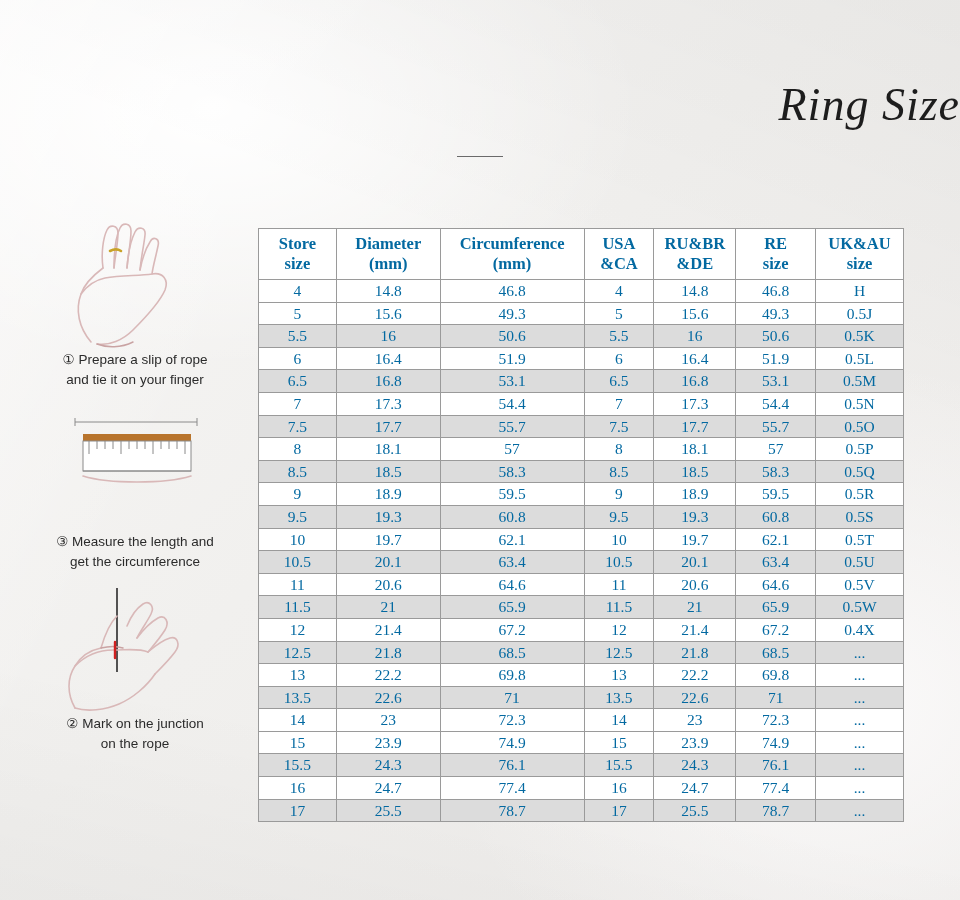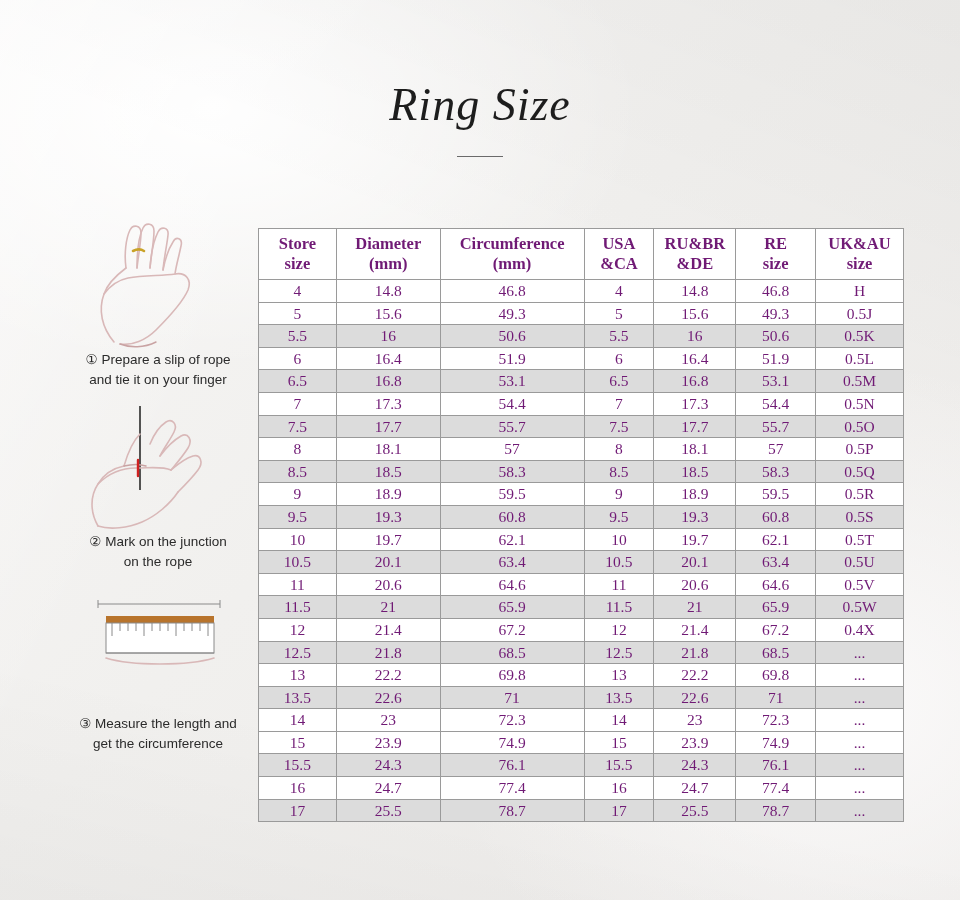--- a/index.html
+++ b/index.html
@@ -30,41 +30,41 @@
       linear-gradient(200deg, rgba(0,0,0,0.035) 0%, rgba(0,0,0,0) 35%),
       linear-gradient(12deg, rgba(0,0,0,0.03) 0%, rgba(0,0,0,0) 22%);
     pointer-events: none;
   }
 
   .title {
     position: absolute;
     top: 78px;
     left: 0;
     width: 100%;
-    text-align: center;
+    text-align: right;
     font-family: "Liberation Serif", serif;
     font-style: italic;
     font-size: 46px;
     letter-spacing: 1px;
     color: #1d1d1d;
   }
   .title-rule {
     position: absolute;
     top: 156px;
     left: 50%;
     transform: translateX(-50%);
     width: 46px;
     height: 1px;
     background: #6a6a6a;
   }
 
   
   .steps {
     position: absolute;
-    left: 44px;
+    left: 21px;
     top: 222px;
     width: 228px;
     text-align: center;
   }
   .step {
     margin-bottom: 14px;
   }
   .step-art {
     height: 128px;
     position: relative;
@@ -90,21 +90,21 @@
     position: absolute;
     left: 258px;
     top: 228px;
     width: 646px;
   }
   table.size-table {
     border-collapse: collapse;
     width: 100%;
     font-family: "Liberation Serif", serif;
     font-size: 15.5px;
-    color: #701a75;
+    color: #0369a1;
   }
   table.size-table th,
   table.size-table td {
     border: 1px solid #9a9a9a;
     text-align: center;
     padding: 0;
     height: 21.6px;
     line-height: 21.6px;
     background: #ffffff;
   }
@@ -150,20 +150,41 @@
           <path class="ln" d="M67 46 C69 36 73 24 77 18 C80 12 87 14 85 22 C83 32 80 42 79 50"></path>
           <path class="ln" d="M8 70 C14 62 22 56 32 54 C48 51 66 52 79 50 C90 48 96 56 92 66 C86 80 70 96 60 106 C50 116 36 122 24 120"></path>
           <path class="ln-d" d="M24 120 C34 124 48 124 60 118"></path>
           <path class="gold" d="M37 27 C41 25 45 25 48 27"></path>
         </g>
       </svg>
     </div>
     <div class="step-caption">
       <span>① Prepare a slip of rope</span>
       <span class="l2">and tie it on your finger</span>
+    </div>
+  </div>
+
+  <div class="step">
+    <div class="step-art">
+      <svg width="228" height="118" viewBox="0 0 228 118" aria-hidden="true">
+        <g transform="translate(48,10)">
+          <path class="ruler" d="M6 4 L6 12 M6 8 L128 8 M128 4 L128 12"></path>
+          <rect class="band" x="14" y="20" width="108" height="7"></rect>
+          <rect x="14" y="27" width="108" height="30" fill="#ffffff" stroke="#8a8a8a" stroke-width="1"></rect>
+          <g class="ruler">
+            <path d="M20 27 L20 40 M28 27 L28 35 M36 27 L36 35 M44 27 L44 35 M52 27 L52 40 M60 27 L60 35 M68 27 L68 35 M76 27 L76 35 M84 27 L84 40 M92 27 L92 35 M100 27 L100 35 M108 27 L108 35 M116 27 L116 40"></path>
+          </g>
+          <path class="ruler" d="M14 57 L122 57"></path>
+          <path class="ln" d="M14 62 C40 70 96 70 122 62"></path>
+        </g>
+      </svg>
+    </div>
+    <div class="step-caption">
+      <span>③ Measure the length and</span>
+      <span class="l2">get the circumference</span>
     </div>
   </div>
 
   <div class="step">
     <div class="step-art">
       <svg width="228" height="128" viewBox="0 0 228 128" aria-hidden="true">
         <g transform="translate(44,0)">
           <path class="rope" d="M52 2 L52 86"></path>
           <path class="ln" d="M10 122 C2 108 2 92 10 80 C16 70 26 64 36 62"></path>
           <path class="ln" d="M36 62 C40 48 46 36 52 30"></path>
@@ -173,41 +194,20 @@
           <path class="ln" d="M10 80 C20 70 34 64 48 64 C62 64 74 62 83 66"></path>
           <path class="ln" d="M90 88 C82 100 68 112 54 118 C40 124 22 126 10 122"></path>
           <path class="ln-d" d="M36 62 C44 60 52 60 58 62"></path>
           <path class="redmark" d="M50 56 L50 72"></path>
         </g>
       </svg>
     </div>
     <div class="step-caption">
       <span>② Mark on the junction</span>
       <span class="l2">on the rope</span>
-    </div>
-  </div>
-
-  <div class="step">
-    <div class="step-art">
-      <svg width="228" height="118" viewBox="0 0 228 118" aria-hidden="true">
-        <g transform="translate(48,10)">
-          <path class="ruler" d="M6 4 L6 12 M6 8 L128 8 M128 4 L128 12"></path>
-          <rect class="band" x="14" y="20" width="108" height="7"></rect>
-          <rect x="14" y="27" width="108" height="30" fill="#ffffff" stroke="#8a8a8a" stroke-width="1"></rect>
-          <g class="ruler">
-            <path d="M20 27 L20 40 M28 27 L28 35 M36 27 L36 35 M44 27 L44 35 M52 27 L52 40 M60 27 L60 35 M68 27 L68 35 M76 27 L76 35 M84 27 L84 40 M92 27 L92 35 M100 27 L100 35 M108 27 L108 35 M116 27 L116 40"></path>
-          </g>
-          <path class="ruler" d="M14 57 L122 57"></path>
-          <path class="ln" d="M14 62 C40 70 96 70 122 62"></path>
-        </g>
-      </svg>
-    </div>
-    <div class="step-caption">
-      <span>③ Measure the length and</span>
-      <span class="l2">get the circumference</span>
     </div>
   </div>
 
 </div>
 
 <div class="table-wrap">
   <table class="size-table">
     <colgroup>
       <col class="c0">
         <col class="c1">

